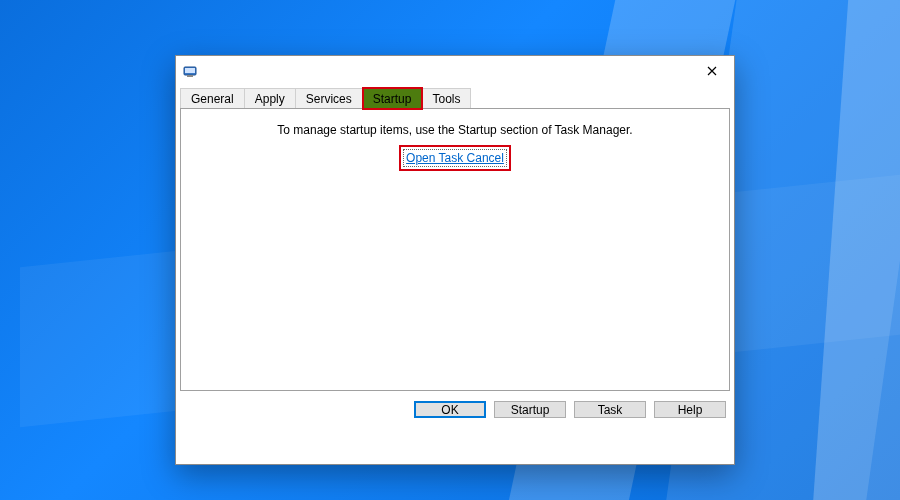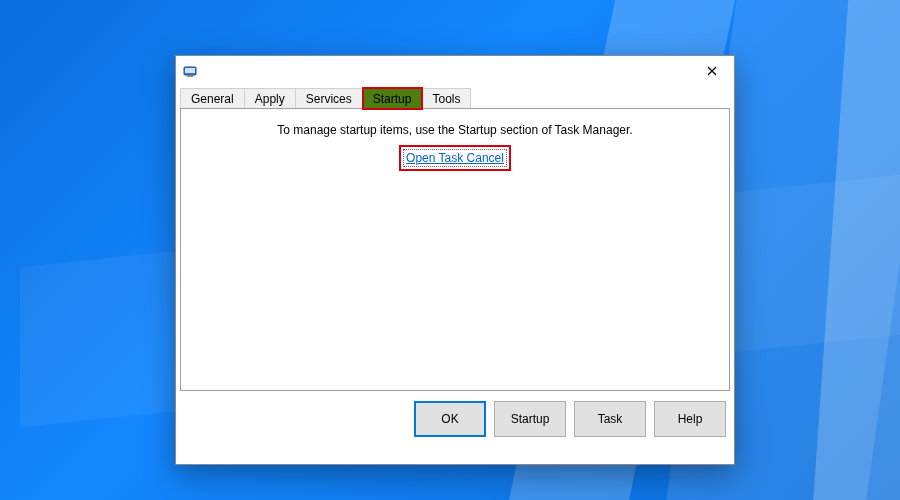--- a/index.html
+++ b/index.html
@@ -114,21 +114,21 @@
   }
 
   .button-row {
     display: flex;
     gap: 8px;
     justify-content: flex-end;
     padding: 6px 8px 8px 8px;
   }
   .btn {
     min-width: 72px;
-    height: 36px;
+    height: 17px;
     border: 1px solid #adadad;
     background: #e1e1e1;
     font-family: inherit;
     font-size: 12px;
     cursor: default;
     padding: 0 8px;
   }
   .btn.default {
     border: 2px solid #0078d7;
     background: #e1e1e1;

